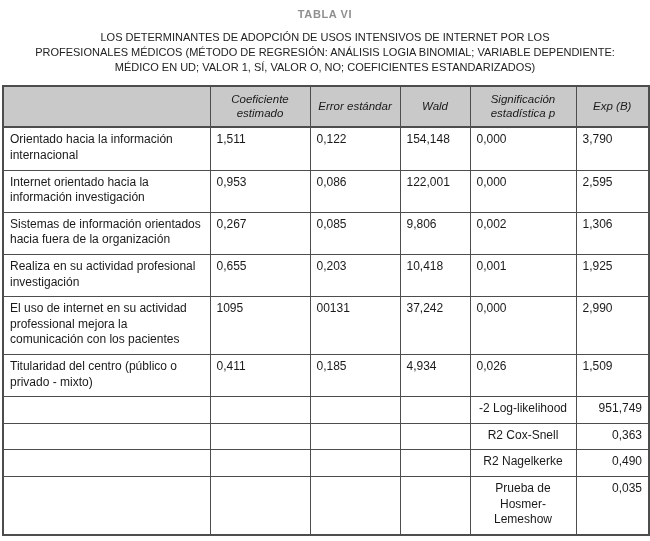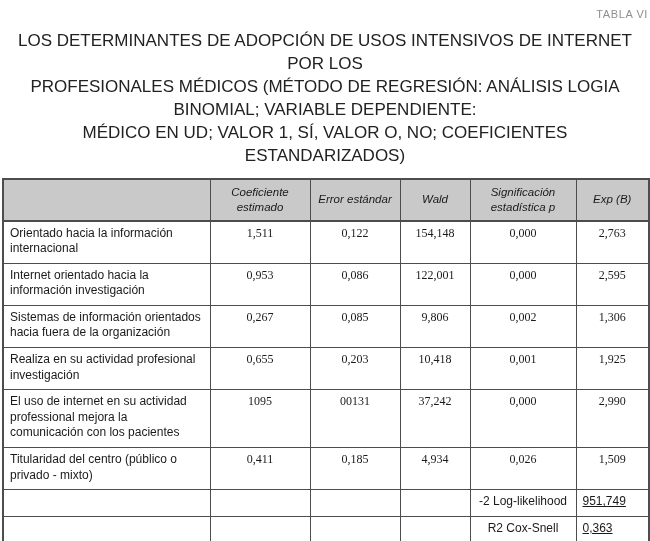--- a/index.html
+++ b/index.html
@@ -11,30 +11,30 @@
   body {
     font-family: "Liberation Sans", "DejaVu Sans", sans-serif;
     color: #1a1a1a;
   }
   .page {
     width: 650px;
     box-sizing: border-box;
     padding: 6px 2px 2px 2px;
   }
   .table-title {
-    text-align: right;
+    text-align: center;
     color: #8f8f8f;
-    font-weight: normal;
+    font-weight: bold;
     font-size: 11px;
     letter-spacing: 0.6px;
     margin: 2px 0 10px 0;
   }
   .table-subtitle {
     text-align: center;
-    font-size: 17px;
+    font-size: 11px;
     line-height: 1.35;
     color: #222222;
     margin: 0 auto 10px auto;
     width: 98%;
   }
   .table-subtitle .sub-line { display: block; }
   table.results {
     border-collapse: collapse;
     width: 646px;
     margin: 0 auto;
@@ -59,31 +59,29 @@
     border-bottom: 2px solid #4d4d4d;
     font-size: 11.5px;
     padding-top: 5px;
     padding-bottom: 5px;
   }
   td.label-cell {
     text-align: left;
     padding-left: 5px;
   }
   td.num-cell {
-    text-align: center;
-    font-family: Liberation Serif, serif;
+    text-align: left;
   }
   td.stat-label-cell {
     text-align: center;
     vertical-align: middle;
   }
   td.stat-value-cell {
-    text-align: left;
+    text-align: right;
     vertical-align: middle;
-    text-decoration: underline;
   }
   td.empty-cell {
     
   }
 </style>
 </head>
 <body>
 
 <div class="page">
 
@@ -114,21 +112,21 @@
         <th>Exp (B)</th>
       </tr>
     </thead>
     <tbody>
       <tr>
         <td class="label-cell">Orientado hacia la información internacional</td>
         <td class="num-cell">1,511</td>
         <td class="num-cell">0,122</td>
         <td class="num-cell">154,148</td>
         <td class="num-cell">0,000</td>
-        <td class="num-cell">2,763</td>
+        <td class="num-cell">3,790</td>
       </tr>
       <tr>
         <td class="label-cell">Internet orientado hacia la información investigación</td>
         <td class="num-cell">0,953</td>
         <td class="num-cell">0,086</td>
         <td class="num-cell">122,001</td>
         <td class="num-cell">0,000</td>
         <td class="num-cell">2,595</td>
       </tr>
       <tr>

